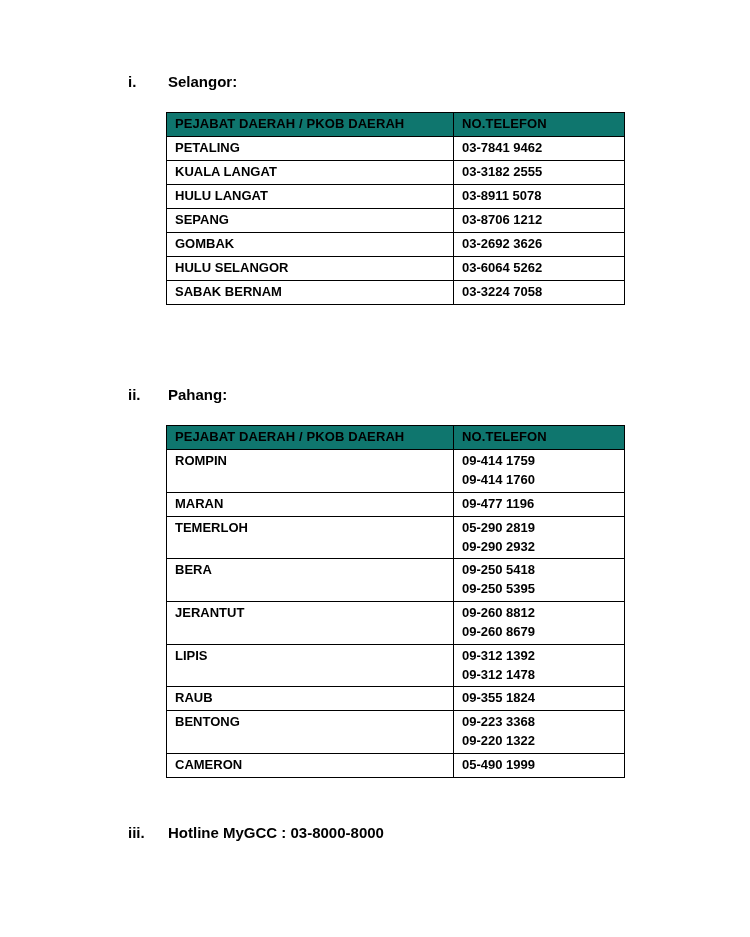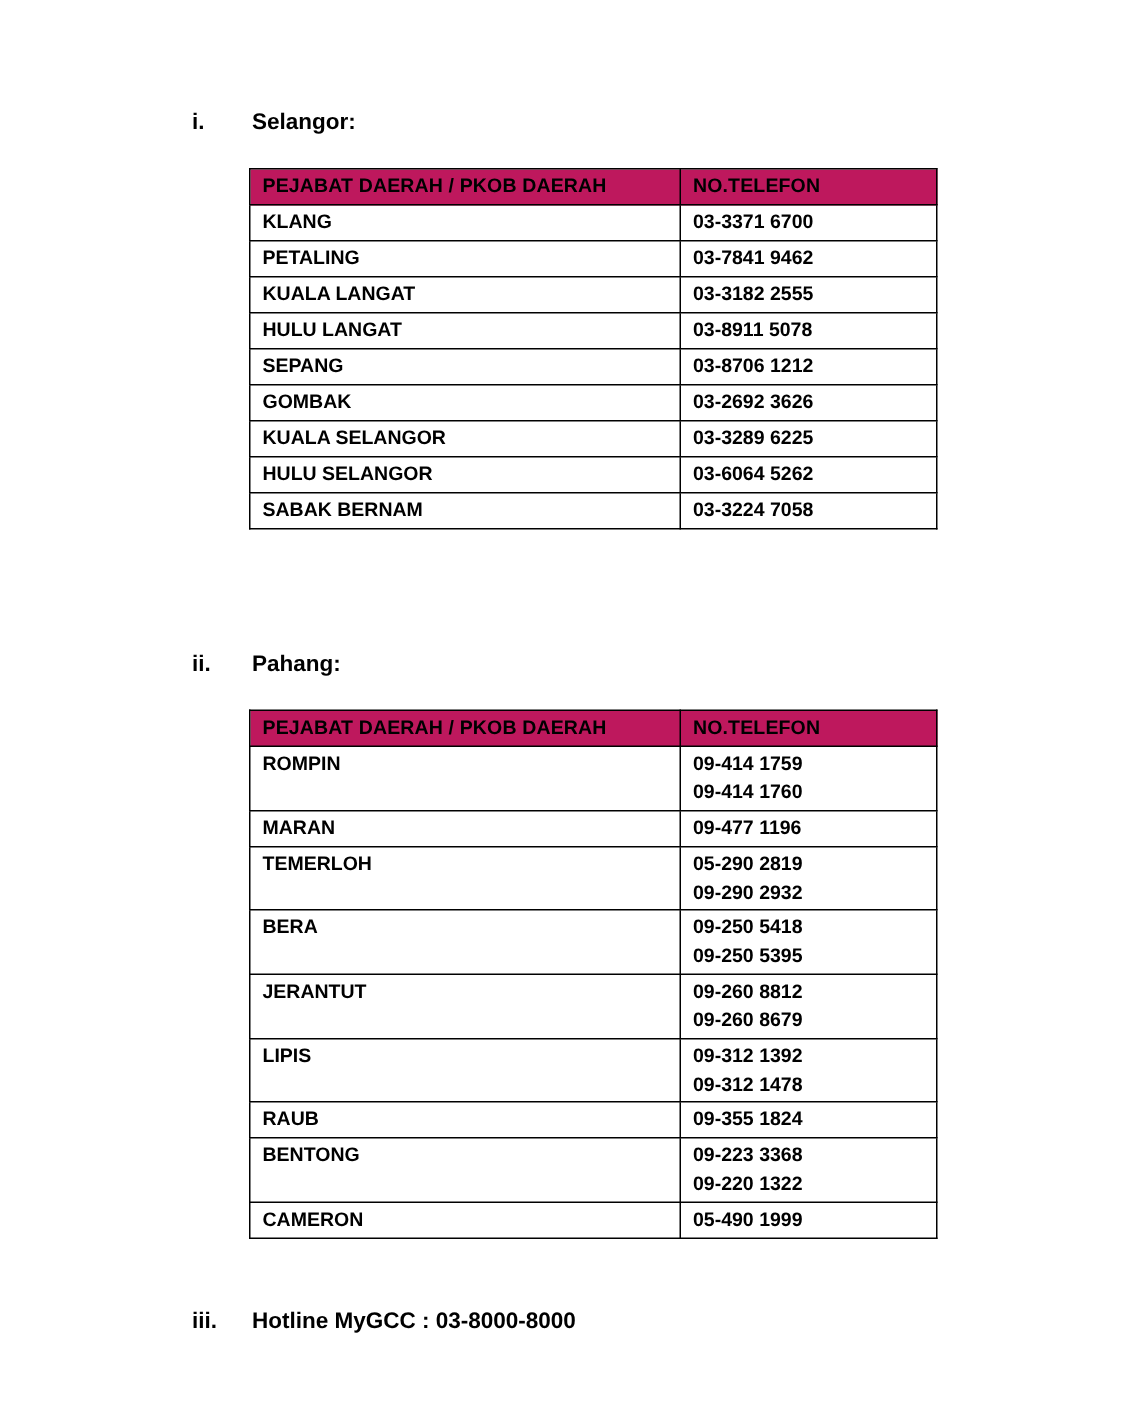--- a/index.html
+++ b/index.html
@@ -54,21 +54,21 @@
   table.phone-table td {
     border: 1px solid #000000;
     padding: 2px 8px;
     text-align: left;
     vertical-align: top;
     font-weight: bold;
     line-height: 1.45;
     height: 19px;
   }
   table.phone-table thead th {
-    background: #be185d;
+    background: #0f766e;
     font-size: 13px;
     letter-spacing: 0.1px;
   }
   table.phone-table col.c1 { width: 287px; }
   table.phone-table col.c2 { width: 171px; }
   td.name-cell { white-space: nowrap; }
   td.tel-cell .tel-line { display: block; }
   .gap-2 { height: 42px; }
   .footer-note {
     margin-top: 46px;
@@ -100,26 +100,20 @@
             <col class="c2">
           </colgroup>
         <thead>
           <tr>
             <th>PEJABAT DAERAH / PKOB DAERAH</th>
             <th>NO.TELEFON</th>
           </tr>
         </thead>
         <tbody>
           <tr>
-            <td class="name-cell">KLANG</td>
-            <td class="tel-cell">
-              <span class="tel-line">03-3371 6700</span>
-            </td>
-          </tr>
-          <tr>
             <td class="name-cell">PETALING</td>
             <td class="tel-cell">
               <span class="tel-line">03-7841 9462</span>
             </td>
           </tr>
           <tr>
             <td class="name-cell">KUALA LANGAT</td>
             <td class="tel-cell">
               <span class="tel-line">03-3182 2555</span>
             </td>
@@ -133,26 +127,20 @@
           <tr>
             <td class="name-cell">SEPANG</td>
             <td class="tel-cell">
               <span class="tel-line">03-8706 1212</span>
             </td>
           </tr>
           <tr>
             <td class="name-cell">GOMBAK</td>
             <td class="tel-cell">
               <span class="tel-line">03-2692 3626</span>
-            </td>
-          </tr>
-          <tr>
-            <td class="name-cell">KUALA SELANGOR</td>
-            <td class="tel-cell">
-              <span class="tel-line">03-3289 6225</span>
             </td>
           </tr>
           <tr>
             <td class="name-cell">HULU SELANGOR</td>
             <td class="tel-cell">
               <span class="tel-line">03-6064 5262</span>
             </td>
           </tr>
           <tr>
             <td class="name-cell">SABAK BERNAM</td>

